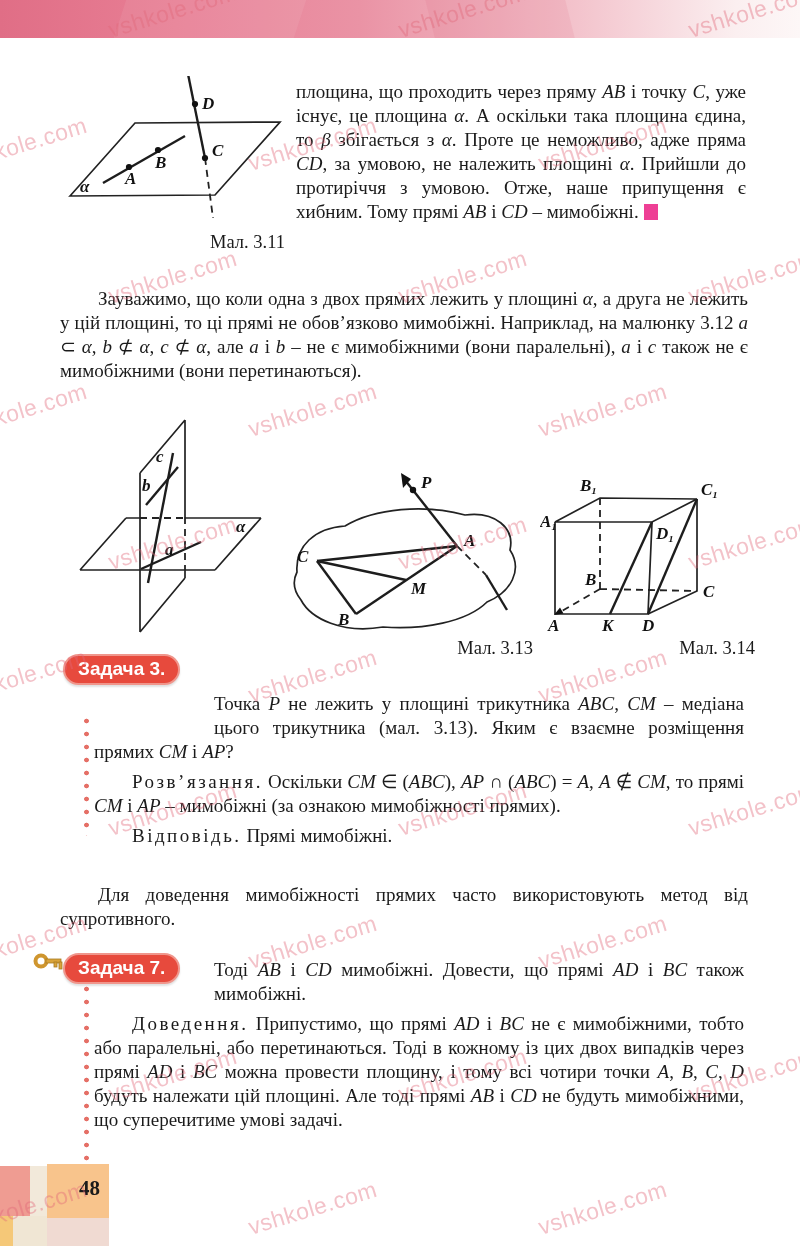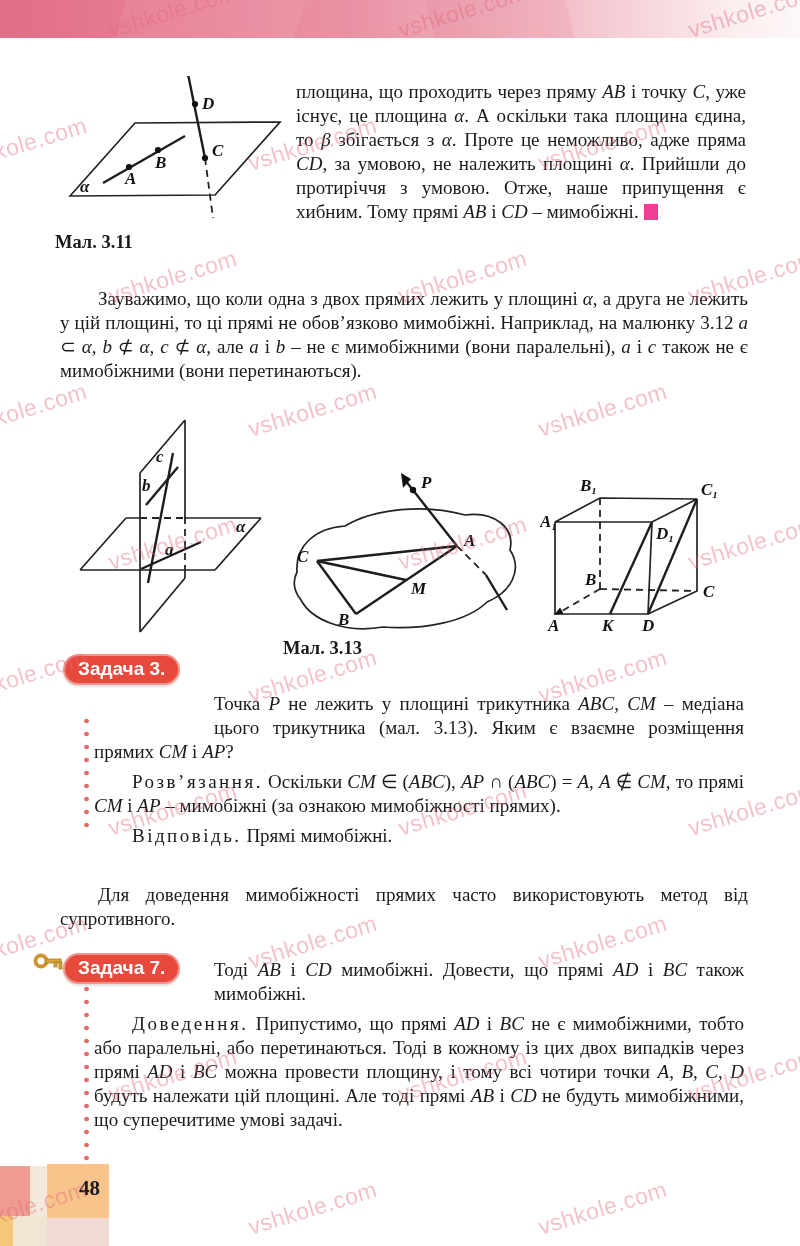--- a/index.html
+++ b/index.html
@@ -12,21 +12,21 @@
   .wm-layer{position:absolute;inset:0;pointer-events:none;z-index:40;}
   .wm{position:absolute;transform:rotate(-17deg);transform-origin:left top;
       font-family:"Liberation Sans",sans-serif;font-size:23px;letter-spacing:.5px;
       color:rgba(226,103,121,0.40);white-space:nowrap;}
   .txt{position:absolute;font-size:19px;line-height:24px;text-align:justify;}
   .txt p{margin:4px;}
   .indent{text-indent:38px;}
   .spaced{letter-spacing:2.5px;}
   .qed{display:inline-block;width:14px;height:16px;background:#ee3f95;margin-left:5px;vertical-align:-2px;}
   .fig{position:absolute;}
-  .figcap{position:absolute;font-weight:bold;font-size:18.5px;text-align:left;}
+  .figcap{position:absolute;font-weight:normal;font-size:18.5px;text-align:right;}
   .badge{position:absolute;background:#e74a3d;border:2px solid #f0968c;border-radius:17px;
          padding:2px 13px 3px 13px;color:#fff;font-family:"Liberation Sans",sans-serif;
          font-weight:bold;font-size:19px;box-shadow:0 2px 2px rgba(0,0,0,0.12);z-index:5;}
   .badge-spacer{float:left;width:120px;height:27px;}
   .dots{position:absolute;width:5px;
         background-image:radial-gradient(circle at 2.5px 3px,#e0564b 2px,rgba(224,86,75,0) 2.7px);
         background-size:5px 13px;background-repeat:repeat-y;opacity:.85;}
   .task-block{position:absolute;}
   .task-block .gap{margin-top:6px;}
   .mosaic{position:absolute;}
@@ -122,20 +122,21 @@
       <text class="flbl" x="40" y="46">B₁</text>
       <text class="flbl" x="161" y="50">C₁</text>
       <text class="flbl" x="116" y="94">D₁</text>
       <text class="flbl" x="8" y="186">A</text>
       <text class="flbl" x="45" y="140">B</text>
       <text class="flbl" x="163" y="152">C</text>
       <text class="flbl" x="102" y="186">D</text>
       <text class="flbl" x="62" y="186">K</text>
     </svg>
   </div>
+  <div class="figcap" style="left:540px;top:638px;width:215px;">Мал. 3.14</div>
 
   <div class="badge" style="left:63px;top:654px;">
     <span>Задача 3.</span>
   </div>
   <div class="dots" style="left:84px;top:718px;height:118px;"></div>
   <div class="txt task-block" style="left:90px;top:688px;width:658px;">
     <p><span class="badge-spacer"></span><span><span>Точка </span><i>P</i><span> не лежить у площині трикутника </span><i>ABC</i><span>, </span><i>CM</i><span> – медіана цього трикутника (мал. 3.13). Яким є взаємне розміщення прямих </span><i>CM</i><span> і </span><i>AP</i><span>?</span></span></p>
     <p class="indent gap"><span class="spaced">Розв’язання.</span><span> Оскільки </span><i>CM</i><span> ∈ (</span><i>ABC</i><span>), </span><i>AP</i><span> ∩ (</span><i>ABC</i><span>) = </span><i>A</i><span>, </span><i>A</i><span> ∉ </span><i>CM</i><span>, то прямі </span><i>CM</i><span> і </span><i>AP</i><span> – мимобіжні (за ознакою мимобіжності прямих).</span></p>
     <p class="indent gap"><span class="spaced">Відповідь.</span><span> Прямі мимобіжні.</span></p>
   </div>

